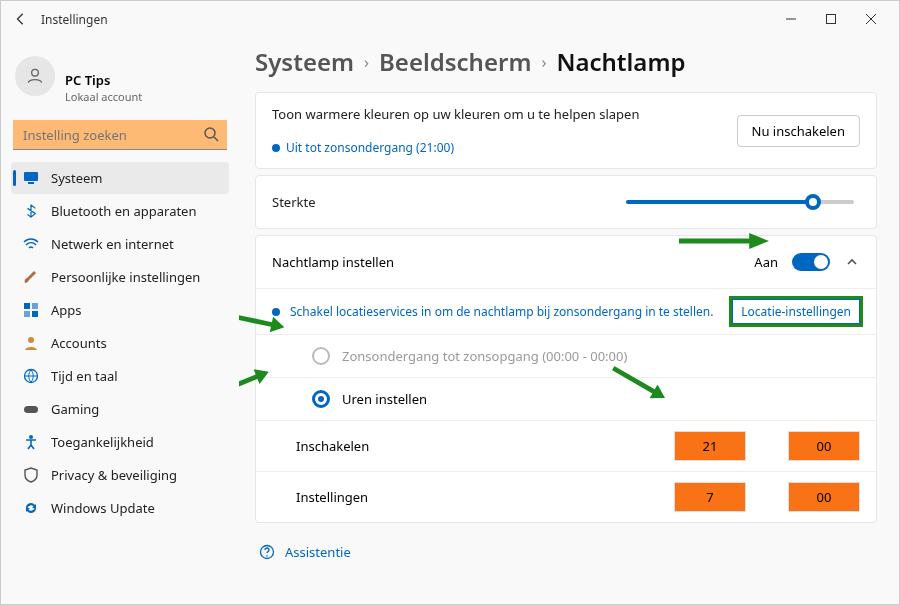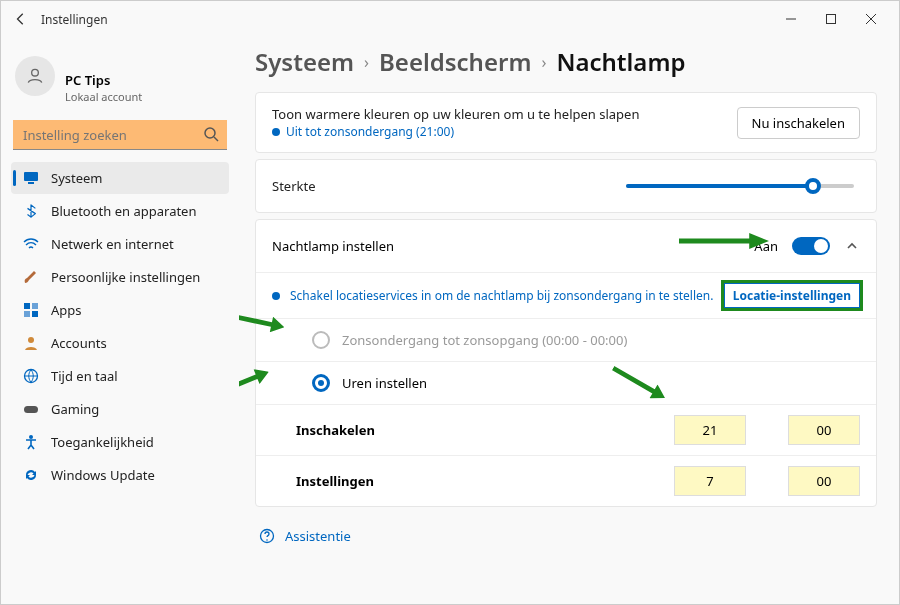--- a/index.html
+++ b/index.html
@@ -28,47 +28,47 @@
   .nav-item .ni { width: 16px; height: 16px; display:flex; align-items:center; justify-content:center; }
   .main { flex: 1; padding: 8px 22px 20px 16px; overflow-y: auto; }
   .breadcrumb { display: flex; align-items: center; gap: 10px; font-size: 24px; font-weight: 600; color: #555; margin-bottom: 14px; }
   .breadcrumb .bc-link { color: #555; }
   .breadcrumb .bc-current { color: #111; }
   .breadcrumb .sep { font-size: 16px; color: #888; font-weight: 400; }
   .panel { background: #fff; border: 1px solid #e6e6e6; border-radius: 4px; margin-bottom: 6px; }
   .row { display: flex; align-items: center; padding: 12px 16px; gap: 14px; font-size: 13px; min-height: 52px; }
   .row .label-col { flex: 0 0 140px; color: #222; }
   .row .grow { flex: 1; }
-  .subtext { font-size: 12px; color: #0067c0; display:flex; align-items:center; gap:6px; margin-top:0; }
+  .subtext { font-size: 12px; color: #0067c0; display:flex; align-items:center; gap:6px; margin-top:16px; }
   .desc-main { font-size: 13px; color: #222; }
   .btn { border: 1px solid #ccc; background: #fff; padding: 6px 14px; border-radius: 4px; font-size: 13px; cursor: pointer; }
   
   .slider { flex:1; height: 4px; background: #ccc; position: relative; border-radius: 2px; margin: 0 6px; }
   .slider .fill { position:absolute; left:0; top:0; bottom:0; width:82%; background:#0067c0; border-radius:2px; }
   .slider .thumb { position:absolute; left:82%; top:50%; width:16px; height:16px; border-radius:50%; background:#fff; border:4px solid #0067c0; transform:translate(-50%,-50%); }
   
   .toggle { width: 38px; height: 18px; border-radius: 9px; background:#0067c0; position:relative; cursor:pointer; }
   .toggle .knob { position:absolute; right:2px; top:2px; width:14px; height:14px; border-radius:50%; background:#fff; }
   .chev { width:16px; height:16px; display:flex; align-items:center; justify-content:center; color:#555; cursor:pointer; }
   
   .infobar { display:flex; align-items:center; gap:10px; padding:10px 16px; font-size:12px; color:#0067c0; border-top:1px solid #eee; }
   .infobar .dot { width:8px; height:8px; border-radius:50%; background:#0067c0; flex-shrink:0; }
-  .link-chip { margin-left:auto; border:1px solid #0067c0; padding:3px 8px; font-size:12px; color:#0067c0; cursor:pointer; outline:3px solid #1e8a1e; outline-offset:0px;font-weight:bold; }
+  .link-chip { margin-left:auto; border:1px solid #0067c0; padding:3px 8px; font-size:12px; color:#0067c0; cursor:pointer; outline:3px solid #1e8a1e; outline-offset:0px; }
   
   .radio-row { display:flex; align-items:center; gap:12px; padding:12px 16px 12px 56px; font-size:13px; border-top:1px solid #eee; }
   .radio { width:18px; height:18px; border-radius:50%; border:2px solid #888; display:flex; align-items:center; justify-content:center; cursor:pointer; }
   .radio.disabled { border-color:#bbb; }
   .radio.checked { border-color:#0067c0; border-width:3px; }
   .radio.checked::after { content:""; width:6px; height:6px; border-radius:50%; background:#0067c0; }
   .muted { color:#9a9a9a; }
   
   .time-row { display:flex; align-items:center; gap:14px; padding:10px 16px 10px 40px; font-size:13px; border-top:1px solid #eee; }
-  .time-row .tlabel { width:120px;font-weight:bold; }
+  .time-row .tlabel { width:120px; }
   .time-row .spacer { flex:1; }
-  .time-box { width:72px; height:30px; border:1px solid #ddd; background:#fef9c3; display:flex; align-items:center; justify-content:center; font-size:13px; }
+  .time-box { width:72px; height:30px; border:1px solid #ddd; background:#f97316; display:flex; align-items:center; justify-content:center; font-size:13px; }
   .time-sep { width:14px; text-align:center; }
   
   .assist { display:flex; align-items:center; gap:10px; padding: 14px 4px; font-size:13px; color:#0067c0; cursor:pointer; }
   
   .garrow { position:absolute; width:90px; height:16px; background:#1e8a1e; clip-path: polygon(0 35%, 78% 35%, 78% 0, 100% 50%, 78% 100%, 78% 65%, 0 65%); pointer-events:none; }
   .garrow.short { width:60px; }
   .garrow.r10 { transform: rotate(12deg); }
   .garrow.r-22 { transform: rotate(-22deg); }
   .garrow.r30 { transform: rotate(30deg); }
   svg { display:block; }
@@ -204,20 +204,28 @@
               <svg width="16" height="16" viewBox="0 0 16 16">
                 <circle cx="8" cy="3" r="2" fill="#0067c0"></circle>
                 <path d="M3 6h10M8 6v5m-3 4 3-4 3 4" stroke="#0067c0" stroke-width="1.6" fill="none"></path>
               </svg>
             </span>
           <span>Toegankelijkheid</span>
         </div>
         <div class="nav-item">
           <span class="ni">
               <svg width="16" height="16" viewBox="0 0 16 16">
+                <path d="M8 1l6 2v5c0 4-3 6-6 7-3-1-6-3-6-7V3z" fill="none" stroke="#555" stroke-width="1.4"></path>
+              </svg>
+            </span>
+          <span>Privacy &amp; beveiliging</span>
+        </div>
+        <div class="nav-item">
+          <span class="ni">
+              <svg width="16" height="16" viewBox="0 0 16 16">
                 <path d="M3 8a5 5 0 0 1 9-3l1-1v4h-4l1.5-1.5A3.5 3.5 0 0 0 4.5 8M13 8a5 5 0 0 1-9 3l-1 1v-4h4l-1.5 1.5A3.5 3.5 0 0 0 11.5 8" fill="#0067c0"></path>
               </svg>
             </span>
           <span>Windows Update</span>
         </div>
       </div>
     </div>
 
     <div class="main" style="position:relative;">
 

